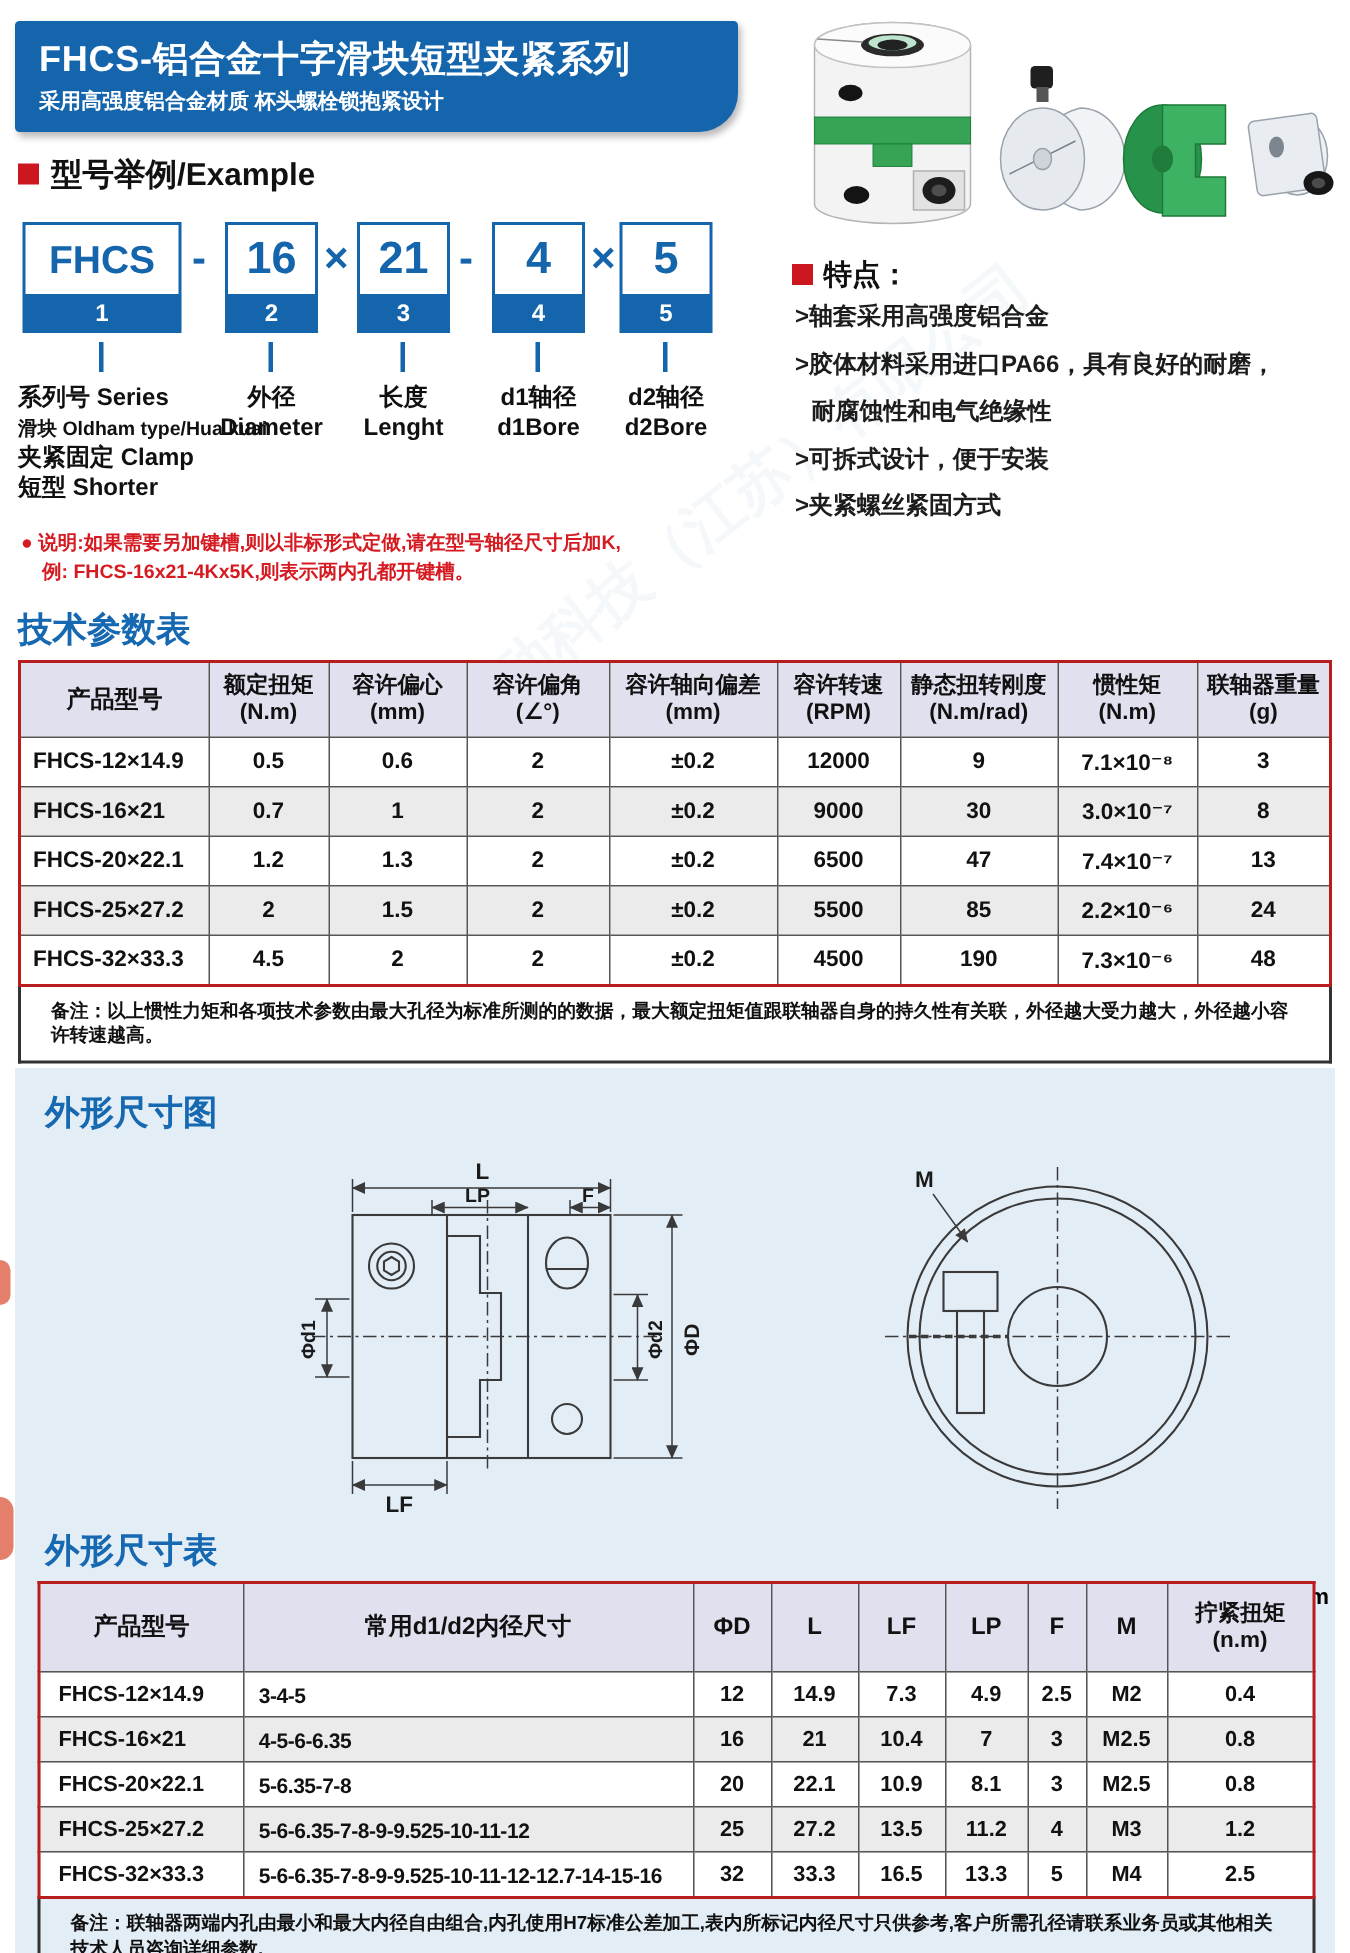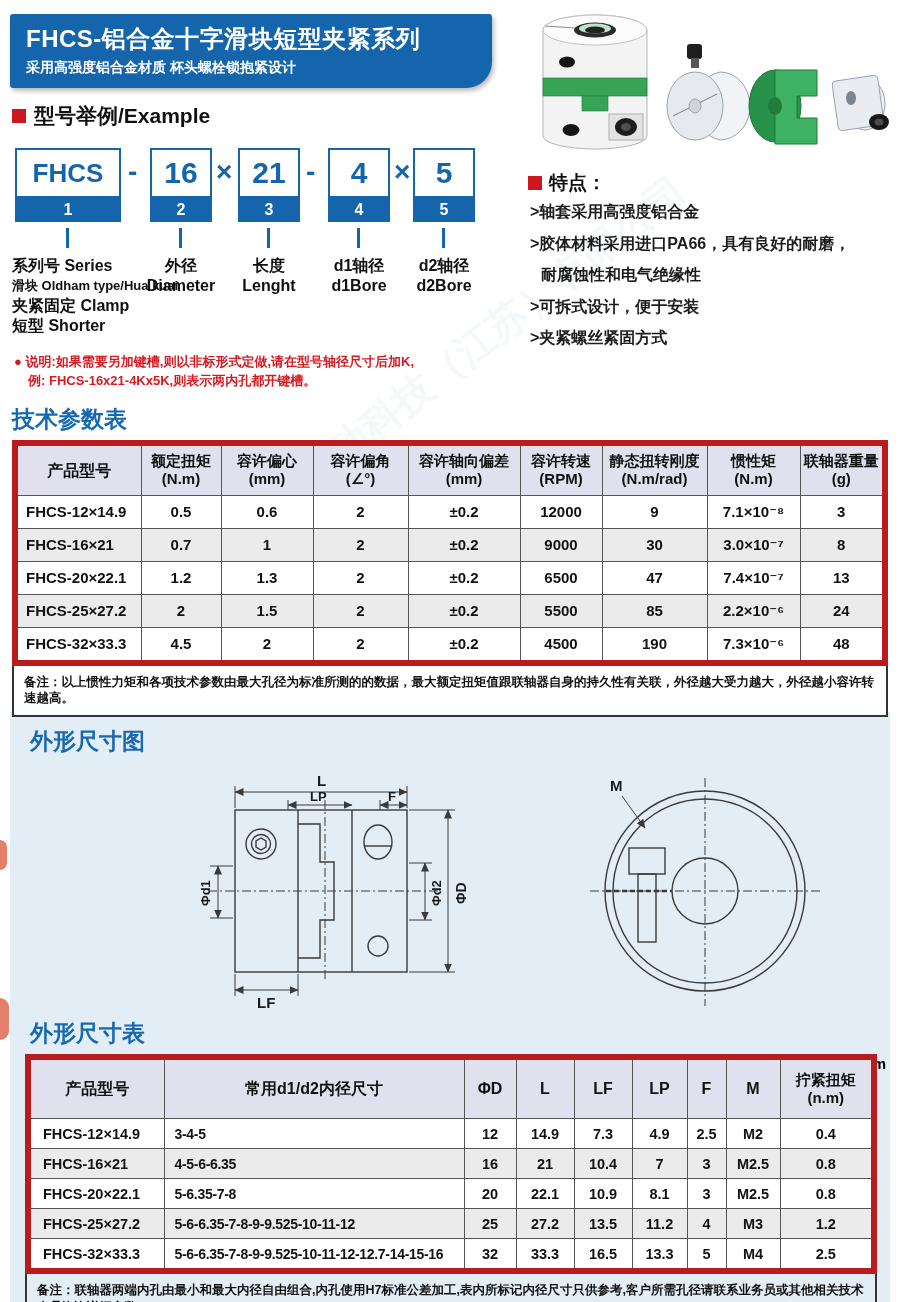--- a/index.html
+++ b/index.html
@@ -37,31 +37,31 @@
   .feat-heading{position:absolute;left:528px;top:170px;font-size:19px;font-weight:bold;display:flex;align-items:center;gap:7px;}
   .features{position:absolute;left:530px;top:196px;width:365px;font-size:16px;font-weight:bold;line-height:31.5px;color:#1c1c1c;}
   .features .cont{padding-left:11px;}
 
   
   .sec-title{position:absolute;font-size:23px;font-weight:bold;color:#1668b1;}
   .unit{position:absolute;right:14px;font-size:15px;font-weight:bold;color:#000;margin-top:27px;}
 
   
   .twrap{position:absolute;z-index:2;}
-  table{border-collapse:collapse;border:6px solid #b91c1c;width:100%;table-layout:fixed;}
+  table{border-collapse:collapse;border:2px solid #b91c1c;width:100%;table-layout:fixed;}
   th,td{border:1px solid #555;overflow:hidden;}
   thead th{background:#e0e0ef;font-size:15px;font-weight:bold;padding:6px 1px;line-height:1.22;}
   thead .sub{font-weight:bold;}
   tbody td{font-size:15px;font-weight:bold;text-align:center;height:30px;background:#fff;}
   tbody tr:nth-child(even) td{background:#ebebeb;}
   .t1 tbody td:first-child{text-align:left;padding-left:8px;}
   .t2 tbody td{height:27px;font-size:14.5px;}
   .t2 tbody td:nth-child(1){text-align:left;padding-left:12px;}
   .t2 tbody td:nth-child(2){text-align:left;padding-left:10px;font-size:14px;letter-spacing:-.3px;}
-  .tnote{border:2px solid #333;border-top:none;padding:8px 10px;font-size:12.5px;font-weight:bold;background:#fff;line-height:1.35;}
+  .tnote{border:2px solid #333;border-top:none;padding:8px 20px;font-size:12.5px;font-weight:bold;background:#fff;line-height:1.35;}
   .tnote.onpanel{background:transparent;}
 
   
   .panel{position:absolute;left:10px;top:712px;width:880px;height:590px;background:#e3edf6;}
 
   .sliver{position:absolute;left:0;background:#d9543a;border-radius:0 10px 10px 0;opacity:.75;z-index:2;}
 
   svg text{font-family:"Liberation Sans","DejaVu Sans",sans-serif;}
 </style>
 </head>

